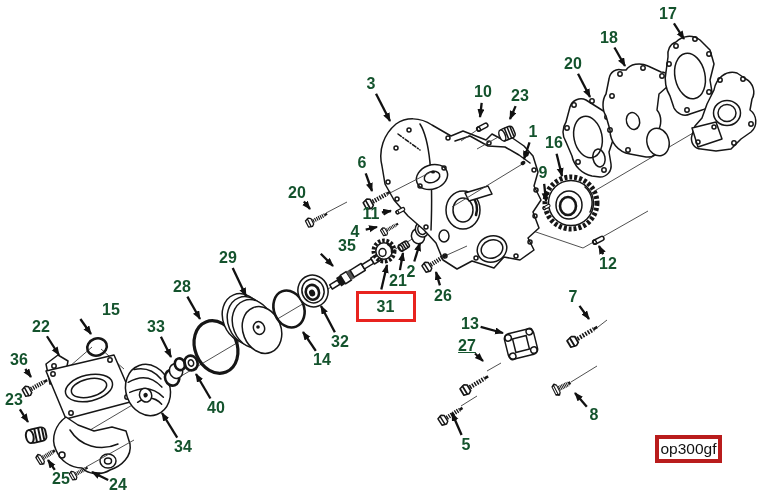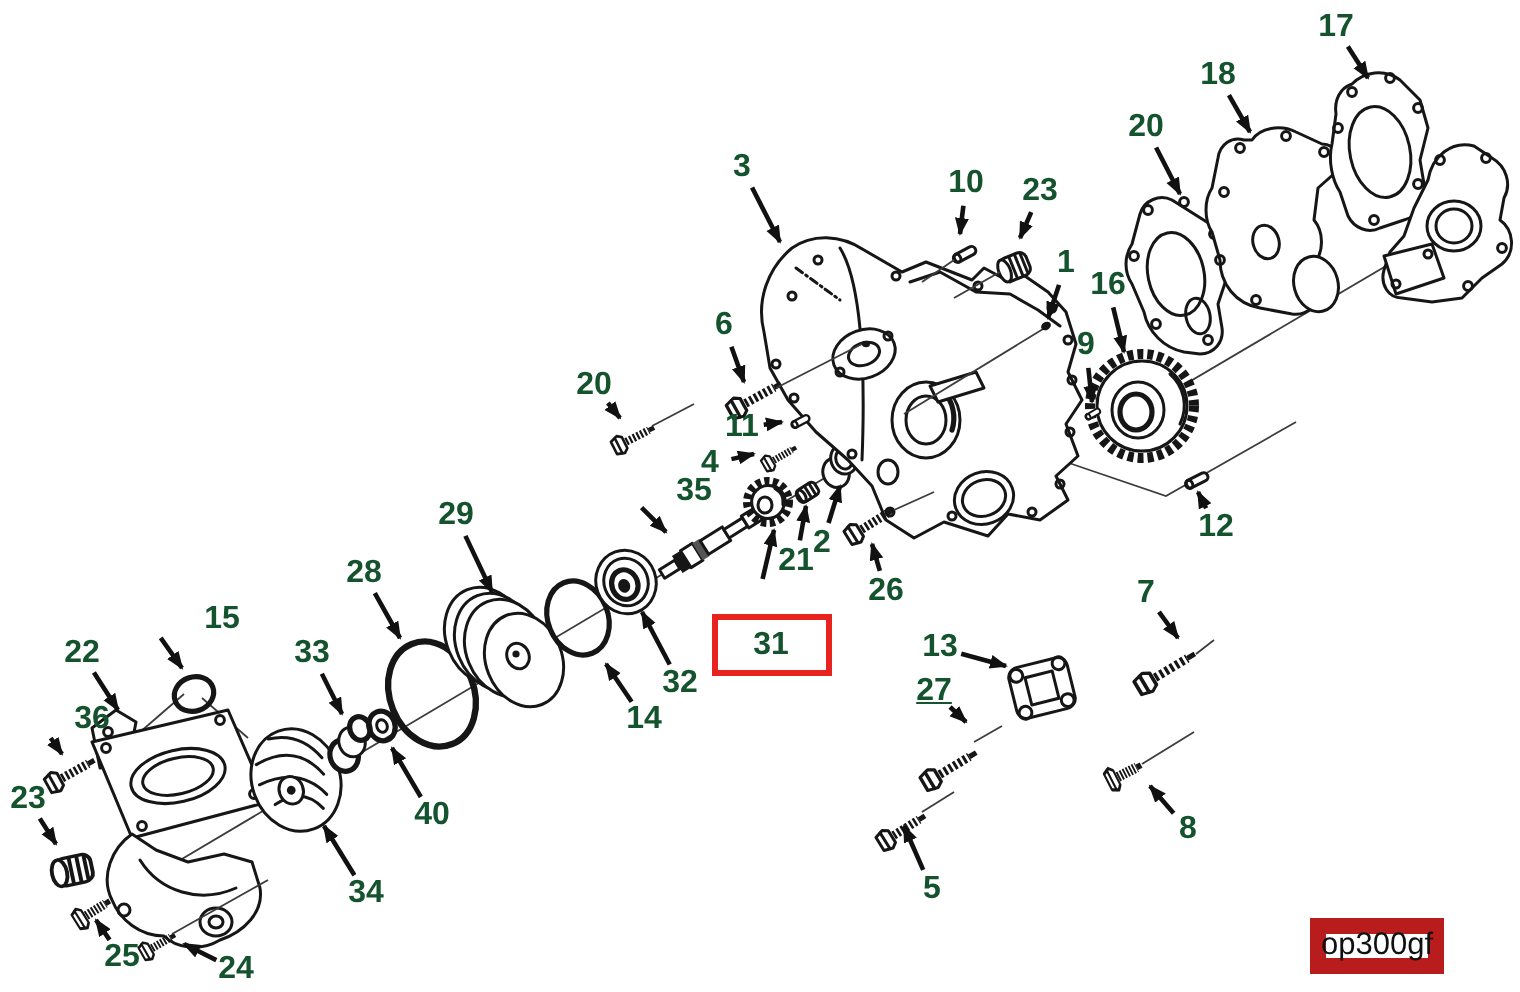--- a/index.html
+++ b/index.html
@@ -10,22 +10,22 @@
   .sw{stroke:#161616;stroke-width:1.5;fill:#ffffff;stroke-linecap:round;stroke-linejoin:round;}
   .fk{fill:#161616;stroke:none;}
   .thin{stroke:#3c3c3c;stroke-width:0.9;fill:none;}
   .t2{stroke-width:2.6;}
   .t3{stroke-width:3.2;}
   .callout{position:absolute;transform:translate(-50%,-50%);font-size:16px;font-weight:700;
            color:#14532d;white-space:nowrap;user-select:none;line-height:1;}
   .hlbox{position:absolute;box-sizing:border-box;border:3.5px solid #e8231f;background:#fff;
          display:flex;align-items:center;justify-content:center;}
   .hlbox .callout{position:static;transform:none;}
-  .code-badge{position:absolute;box-sizing:border-box;border:8px solid #b91c1c;background:#fff;
-              display:flex;align-items:center;justify-content:center;font-size:15.5px;color:#111;margin-top:24px;}
+  .code-badge{position:absolute;box-sizing:border-box;border:4px solid #b91c1c;background:#fff;
+              display:flex;align-items:center;justify-content:center;font-size:15.5px;color:#111;}
 </style>
 </head>
 <body>
 
 <div class="stage">
 
 <svg id="diagram" width="760" height="496" viewBox="0 0 760 496">
   <defs>
     <marker id="arr" markerWidth="10" markerHeight="8" refX="8" refY="3.5" orient="auto" markerUnits="userSpaceOnUse">
       <path d="M0,0 L9,3.5 L0,7 Z" fill="#111"></path>
@@ -348,21 +348,21 @@
     <div class="callout" style="left: 41px; top: 327px;">22</div>
     <div class="callout" style="left: 520px; top: 96px;">23</div>
     <div class="callout" style="left: 14px; top: 400px;">23</div>
     <div class="callout" style="left: 118px; top: 485px;">24</div>
     <div class="callout" style="left: 61px; top: 479px;">25</div>
     <div class="callout" style="left: 443px; top: 296px;">26</div>
     <div class="callout" style="left: 467px; top: 346px; text-decoration: underline;">27</div>
     <div class="callout" style="left: 182px; top: 287px;">28</div>
     <div class="callout" style="left: 228px; top: 258px;">29</div>
     <div class="callout" style="left: 216px; top: 408px;">40</div>
-    <div class="hlbox" style="left: 355.5px; top: 307px; width: 60px; height: 31px; border-color: rgb(232, 35, 31);">
+    <div class="hlbox" style="left: 355.5px; top: 291px; width: 60px; height: 31px; border-color: rgb(232, 35, 31);">
       <div class="callout">31</div>
     </div>
     <div class="callout" style="left: 340px; top: 342px;">32</div>
     <div class="callout" style="left: 156px; top: 327px;">33</div>
     <div class="callout" style="left: 183px; top: 447px;">34</div>
     <div class="callout" style="left: 313px; top: 246px; margin-left: 34px;">35</div>
-    <div class="callout" style="left: 19px; top: 360px; margin-left: 27px;">36</div>
+    <div class="callout" style="left: 19px; top: 360px;">36</div>
   </div>
 
 </body></html>

